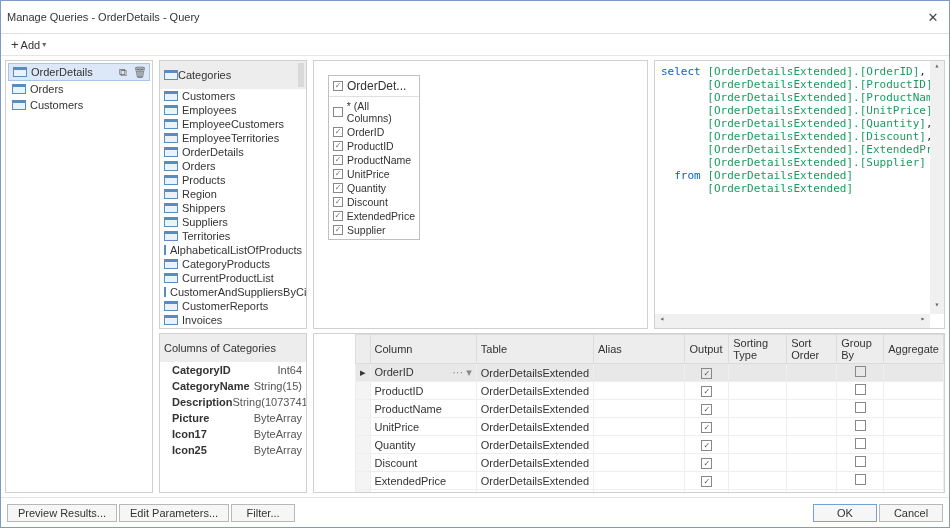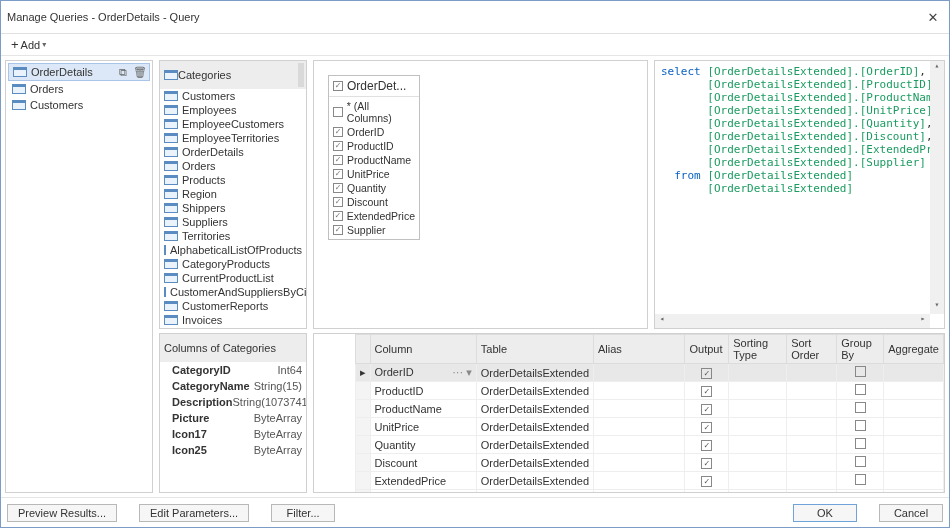--- a/index.html
+++ b/index.html
@@ -47,21 +47,21 @@
   .hscroll { position: absolute; left: 0; right: 14px; bottom: 0; height: 14px; background: #f0f0f0; display:flex; justify-content:space-between; }
   .hscroll .lf, .hscroll .rt { width: 14px; text-align:center; font-size:8px; color:#666; cursor:pointer; }
   .gridwrap { border: 1px solid #d0d0d0; height: 160px; overflow: hidden; padding-left: 41px; }
   .grid { width: 100%; border-collapse: collapse; }
   .grid th { background: #ededed; font-weight: normal; text-align: left; padding: 2px 4px; border: 1px solid #dcdcdc; }
   .grid td { padding: 2px 4px; border: 1px solid #eee; }
   .grid tr.sel td { background: #e8e8e8; }
   .rowhd { width: 12px; background: #f4f4f4; text-align: center; }
   .col-col { width: 110px;} .col-tbl{width:115px;} .col-alias{width:100px;} .col-out{width:44px; text-align:center;} .col-st{width:60px;} .col-so{width:52px;} .col-gb{width:48px; text-align:center;} .col-ag{width:50px;}
   .ck { width: 11px; height: 11px; border: 1px solid #888; display: inline-flex; align-items:center; justify-content:center; font-size:8px; color:#555; }
-  .footer { height: 30px; border-top: 1px solid #e5e5e5; display: flex; align-items: center; padding: 0 6px; gap: 22px; }
+  .footer { height: 30px; border-top: 1px solid #e5e5e5; display: flex; align-items: center; padding: 0 6px; gap: 2px; }
   .btn { border: 1px solid #b8b8b8; background: #f6f6f6; padding: 2px 10px; cursor: pointer; min-width:64px; text-align:center; }
   .btn.primary { border-color: #6fa3da; }
   .footer .spacer { flex:1; }
 </style>
 </head>
 <body>
 
 <div class="window">
   <div class="titlebar">
     <span class="title">Manage Queries - OrderDetails - Query</span>

